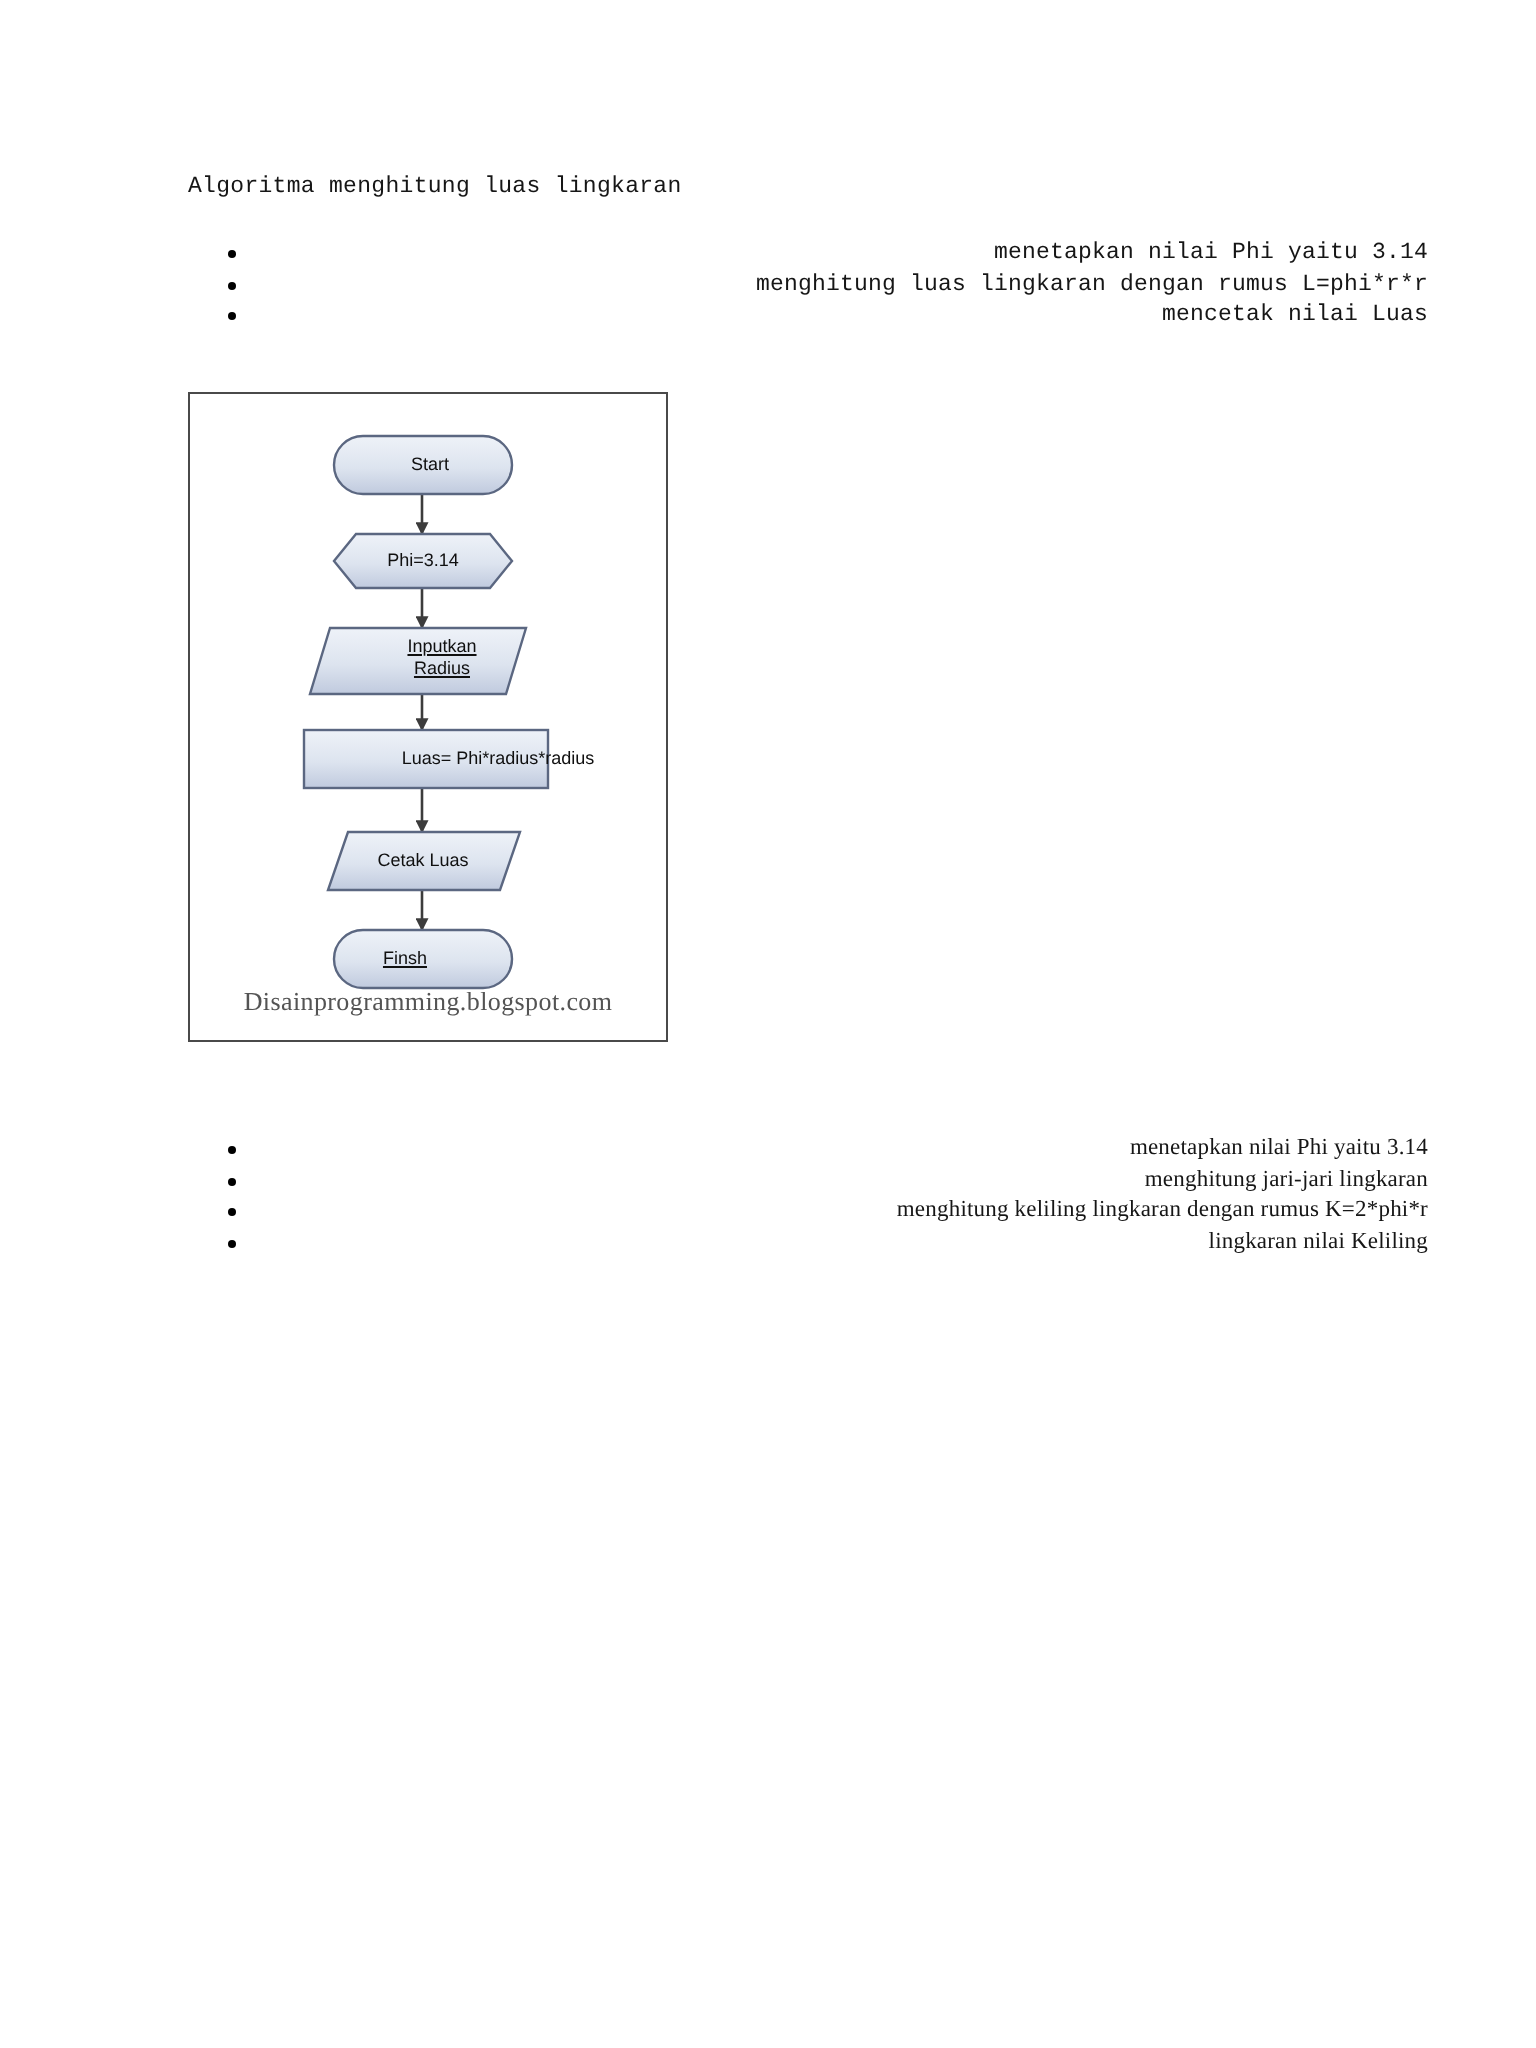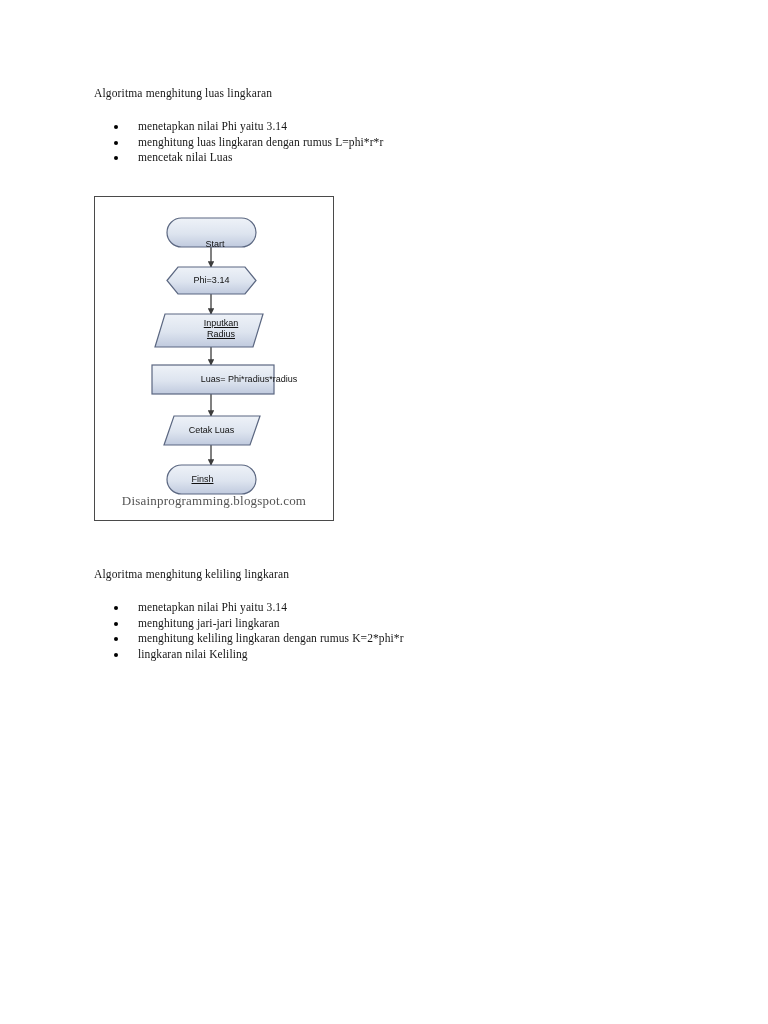--- a/index.html
+++ b/index.html
@@ -20,21 +20,21 @@
     position: absolute;
     inset: 0;
   }
 
   
   .section {
     position: absolute;
     left: 94px;
     width: 620px;
   }
-  #section-luas  { top: 86px; }
+  #section-luas  { top: 86px; font-family: Liberation Mono, monospace; }
   #section-kel   { top: 567px; }
 
   .section-heading {
     font-size: 11.5px;
     line-height: 15px;
     letter-spacing: 0.15px;
     margin: 0 0 18px 0;
     font-weight: normal;
     color: #161616;
   }
@@ -45,20 +45,21 @@
     padding: 0;
   }
   .bullet-list li {
     position: relative;
     padding-left: 44px;
     font-size: 11.5px;
     line-height: 15.6px;
     letter-spacing: 0.1px;
     color: #161616;
     white-space: nowrap;
+    text-align: right;
   }
   .bullet-list li .bullet-dot {
     position: absolute;
     left: 20px;
     top: 6px;
     width: 4px;
     height: 4px;
     border-radius: 50%;
     background: #000000;
   }
@@ -160,39 +161,38 @@
 
         <polygon points="70,117 168,117 158,150 60,150" fill="url(#shapeGrad)" stroke="#5b6781" stroke-width="1.2"></polygon>
 
         <rect x="57" y="168" width="122" height="29" fill="url(#shapeGrad)" stroke="#5b6781" stroke-width="1.2"></rect>
 
         <polygon points="79,219 165,219 155,248 69,248" fill="url(#shapeGrad)" stroke="#5b6781" stroke-width="1.2"></polygon>
 
         <rect x="72" y="268" width="89" height="29" rx="14.5" ry="14.5" fill="url(#shapeGrad)" stroke="#5b6781" stroke-width="1.2"></rect>
       </svg>
 
-      <div class="fc-label" style="left:72px; top:42px; width:96px;">Start</div>
+      <div class="fc-label" style="left:72px; top:30px; width:96px;">Start</div>
 
       <div class="fc-label" style="left:72px; top:78px; width:89px;">Phi=3.14</div>
 
       <div class="fc-label" style="left:76px; top:121px; width:100px;text-decoration:underline;">Inputkan
 Radius</div>
 
       <div class="fc-label" style="left:57px; top:177px; width:122px;padding-left:36px;">Luas= Phi*radius*radius</div>
 
       <div class="fc-label" style="left:72px; top:228px; width:89px;">Cetak Luas</div>
 
       <div class="fc-label" style="left:72px; top:277px; width:71px;text-decoration:underline;">Finsh</div>
 
       <div class="fc-watermark">Disainprogramming.blogspot.com</div>
     </div>
   </div>
 
   <div class="section" id="section-kel">
-    <p class="section-heading">Algoritma menghitung keliling lingkaran</p>
     <ul class="bullet-list">
       <li>
         <span class="bullet-dot"></span>
         <span>menetapkan nilai Phi yaitu 3.14</span>
       </li>
       <li>
         <span class="bullet-dot"></span>
         <span>menghitung jari-jari lingkaran</span>
       </li>
       <li>

